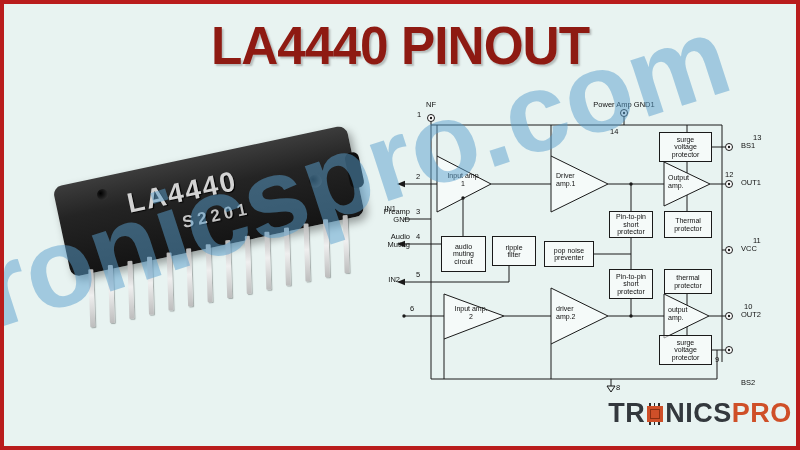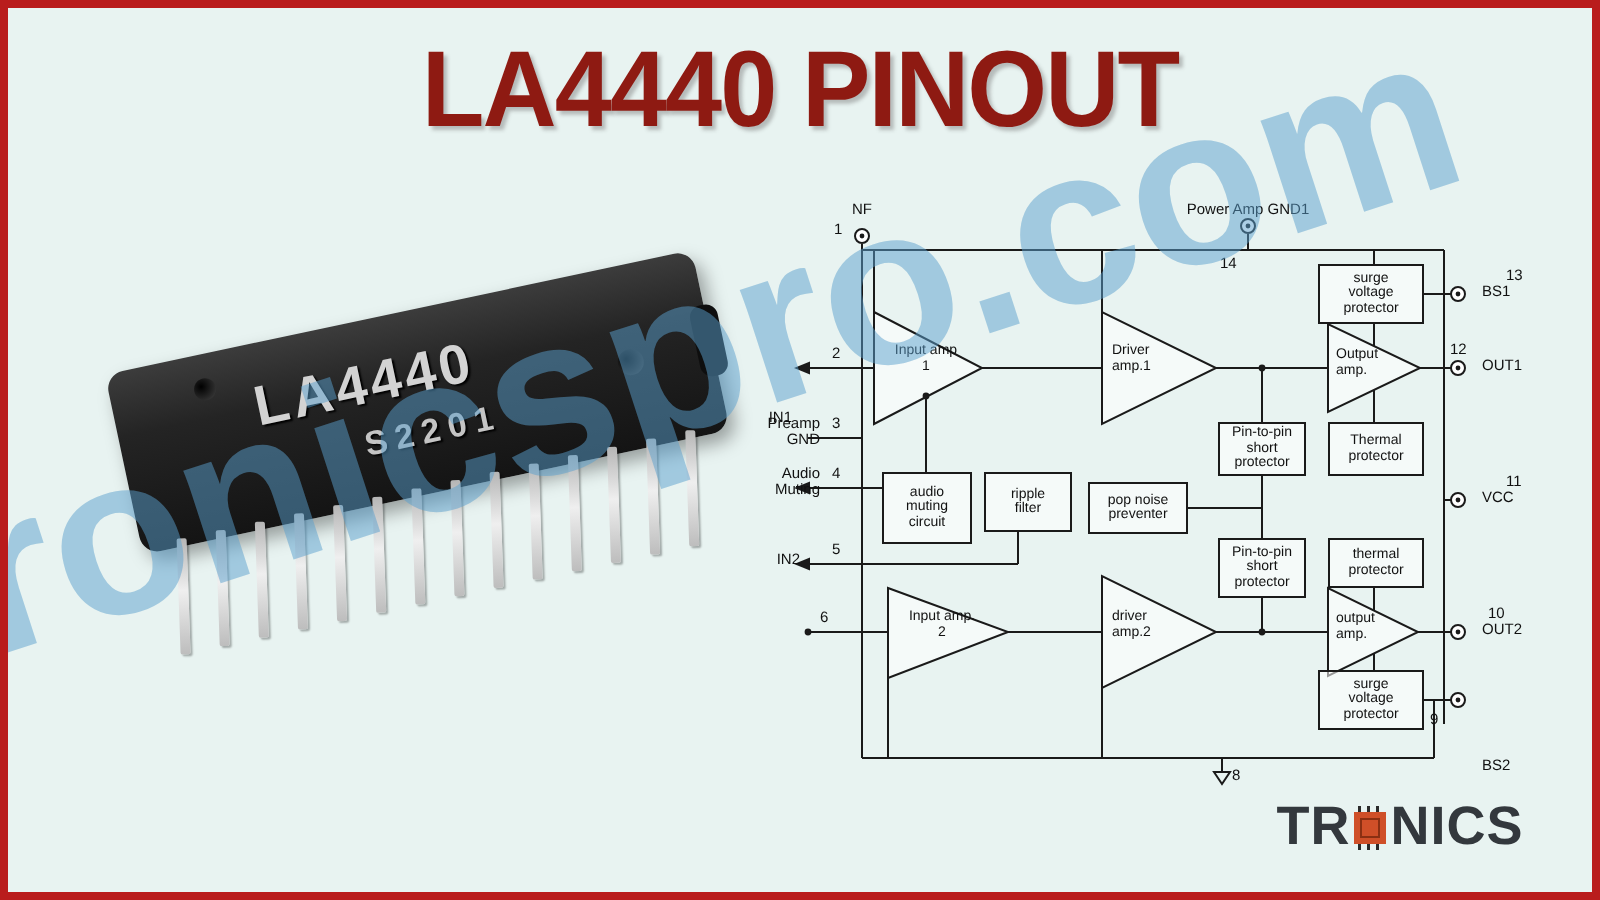--- a/index.html
+++ b/index.html
@@ -244,16 +244,17 @@
 
   <div class="logo">
     <div class="logo-row">
       <span>TR</span>
       <span class="chip-icon">
         <span class="pins-top"></span>
         <span class="inner"></span>
         <span class="pins-bottom"></span>
       </span>
       <span>NICS</span>
+      <span class="logo-accent">PRO</span>
     </div>
   </div>
 
 </div>
 
 </body></html>

